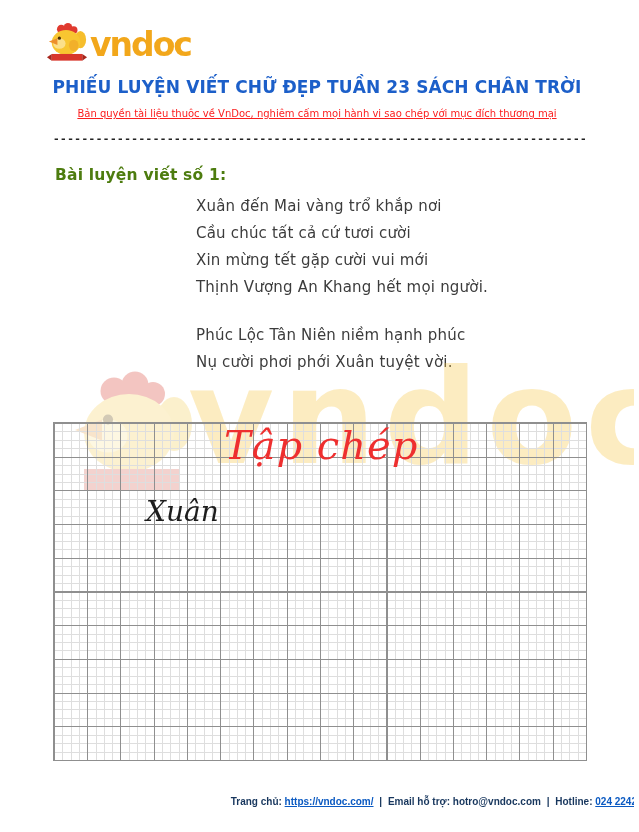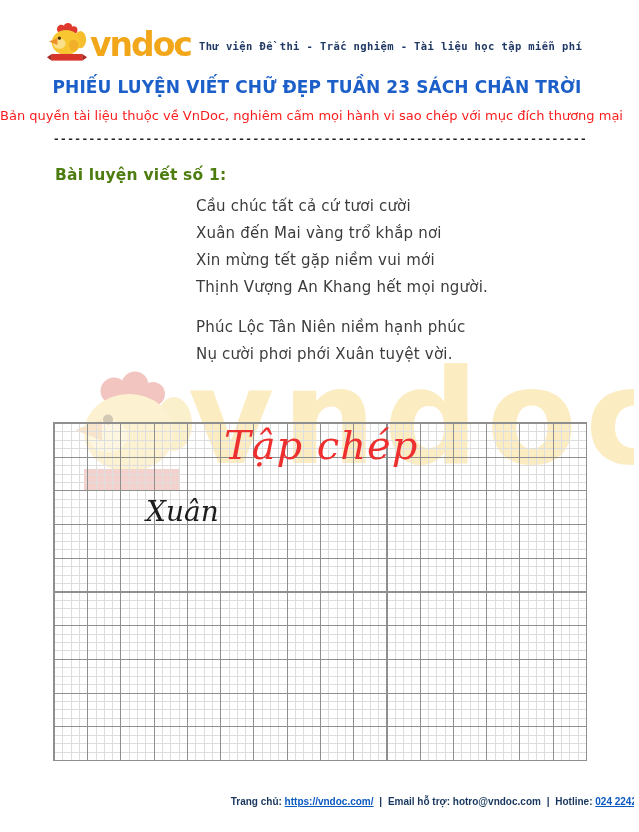--- a/index.html
+++ b/index.html
@@ -17,36 +17,36 @@
     position:absolute;left:199px;top:40px;
     font-family:"DejaVu Sans Mono",monospace;font-weight:bold;font-size:10.5px;
     color:#1F3864;letter-spacing:0.4px;white-space:nowrap;
   }
   
   .doc-title{
     position:absolute;left:0;top:77px;width:100%;text-align:center;
     font-size:17px;font-weight:bold;color:#1C5FC9;letter-spacing:0.1px;
   }
   .copyright{
-    position:absolute;left:0;top:108px;width:100%;text-align:left;
-    font-size:13px;color:#FB1D1D;
+    position:absolute;left:0;top:108px;width:100%;text-align:center;
+    font-size:10px;color:#FB1D1D;text-decoration:underline;
   }
   .separator{
     position:absolute;left:53px;top:132px;width:534px;overflow:hidden;
     font-family:"DejaVu Sans Mono",monospace;font-weight:bold;font-size:11px;
     color:#222;white-space:nowrap;letter-spacing:0.5px;
   }
   .section-heading{
     position:absolute;left:55px;top:166px;
     font-size:15.5px;font-weight:bold;color:#4d7c0f;letter-spacing:0.2px;
   }
   
   .poem{position:absolute;left:196px;top:193px;color:#3C3C3C;font-size:15px;}
   .poem p{margin:0;line-height:27px;letter-spacing:0.2px;}
-  .stanza2{margin-top:13px;}
+  .stanza2{margin-top:21px;}
   
   .watermark{position:absolute;left:48px;top:366px;width:545px;height:170px;z-index:1;pointer-events:none;}
   .wm-rooster{position:absolute;left:18px;top:4px;opacity:0.38;}
   .wm-text{
     position:absolute;left:140px;top:-28px;
     font-family:"DejaVu Sans",sans-serif;font-weight:bold;font-size:132px;line-height:1.2;
     color:rgba(246,199,73,0.34);letter-spacing:8px;
   }
   
   .grid{
@@ -94,33 +94,32 @@
         <circle cx="14" cy="16.5" r="1.7" fill="#4a3008"></circle>
         <path d="M3 20 l9 -3.5 l0 7 z" fill="#ED8F2B"></path>
         <ellipse cx="29" cy="24" rx="5" ry="6" fill="#F2B02A"></ellipse>
         <path d="M6 33 h32 v7 h-32 z" fill="#D8362B"></path>
         <path d="M6 33 l-5 3.5 5 3.5 z" fill="#A8261D"></path>
         <path d="M38 33 l5 3.5 -5 3.5 z" fill="#A8261D"></path>
       </svg>
     </span>
     <span class="logo-text">vndoc</span>
   </div>
-  <div class="tagline">Thư viện Đề thi - Trắc nghiệm - Tài liệu học tập miễn phí</div>
 
   <div class="doc-title">PHIẾU LUYỆN VIẾT CHỮ ĐẸP TUẦN 23 SÁCH CHÂN TRỜI</div>
   <div class="copyright">Bản quyền tài liệu thuộc về VnDoc, nghiêm cấm mọi hành vi sao chép với mục đích thương mại</div>
   <div class="separator">--------------------------------------------------------------------------------</div>
 
   <div class="section-heading">Bài luyện viết số 1:</div>
 
   <div class="poem">
     <div class="stanza1">
+      <p>Xuân đến Mai vàng trổ khắp nơi</p>
       <p>Cầu chúc tất cả cứ tươi cười</p>
-      <p>Xuân đến Mai vàng trổ khắp nơi</p>
-      <p>Xin mừng tết gặp niềm vui mới</p>
+      <p>Xin mừng tết gặp cười vui mới</p>
       <p>Thịnh Vượng An Khang hết mọi người.</p>
     </div>
     <div class="stanza2">
       <p>Phúc Lộc Tân Niên niềm hạnh phúc</p>
       <p>Nụ cười phơi phới Xuân tuyệt vời.</p>
     </div>
   </div>
 
   <div class="watermark">
     <span class="wm-rooster">

